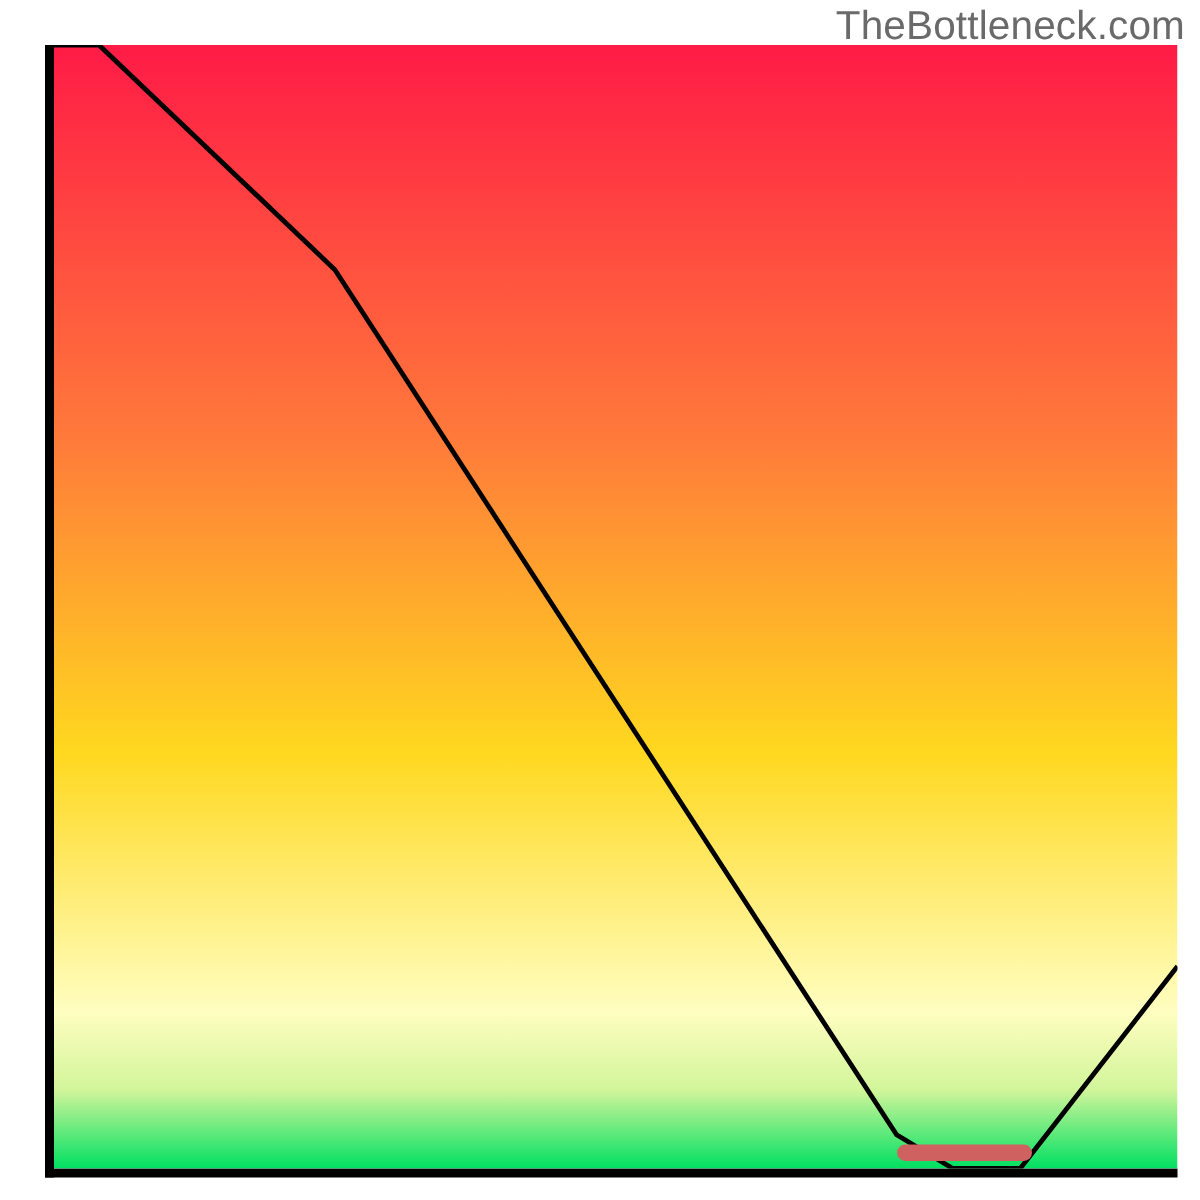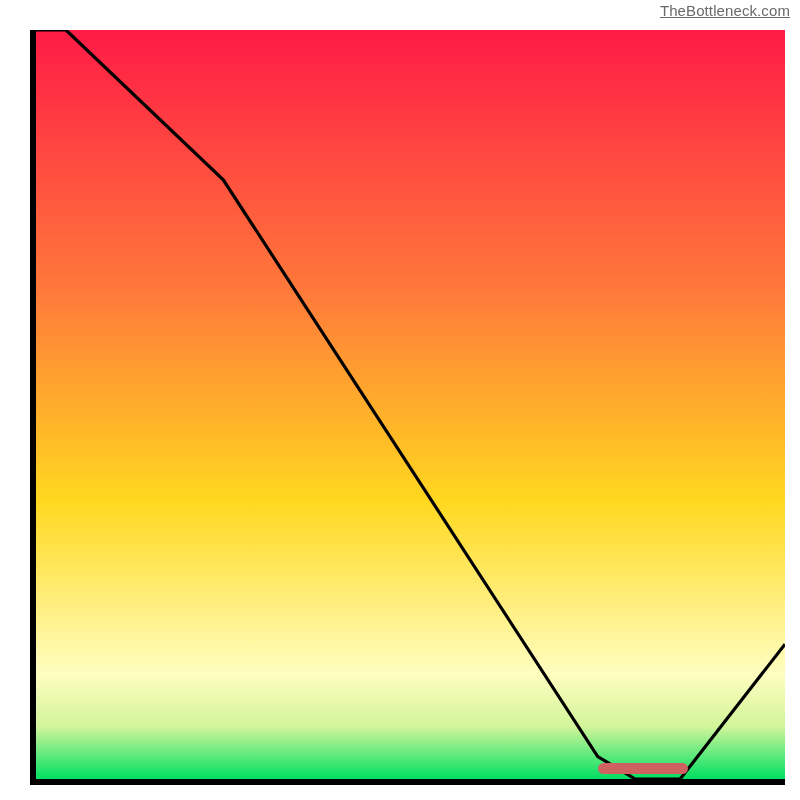--- a/index.html
+++ b/index.html
@@ -13,25 +13,24 @@
   }
   .outer {
     position: relative;
     width: 800px;
     height: 800px;
   }
   .attribution {
     position: absolute;
     top: 2px;
     right: 10px;
-    font-size: 15px;
+    font-size: 27px;
     color: #6a6a6a;
     font-weight: 500;
     letter-spacing: 0.1px;
-    text-decoration: underline;
   }
   .plot-frame {
     position: absolute;
     left: 30px;
     top: 30px;
     width: 755px;
     height: 755px;
     box-sizing: border-box;
     border-left: 6px solid #000;
     border-bottom: 6px solid #000;

